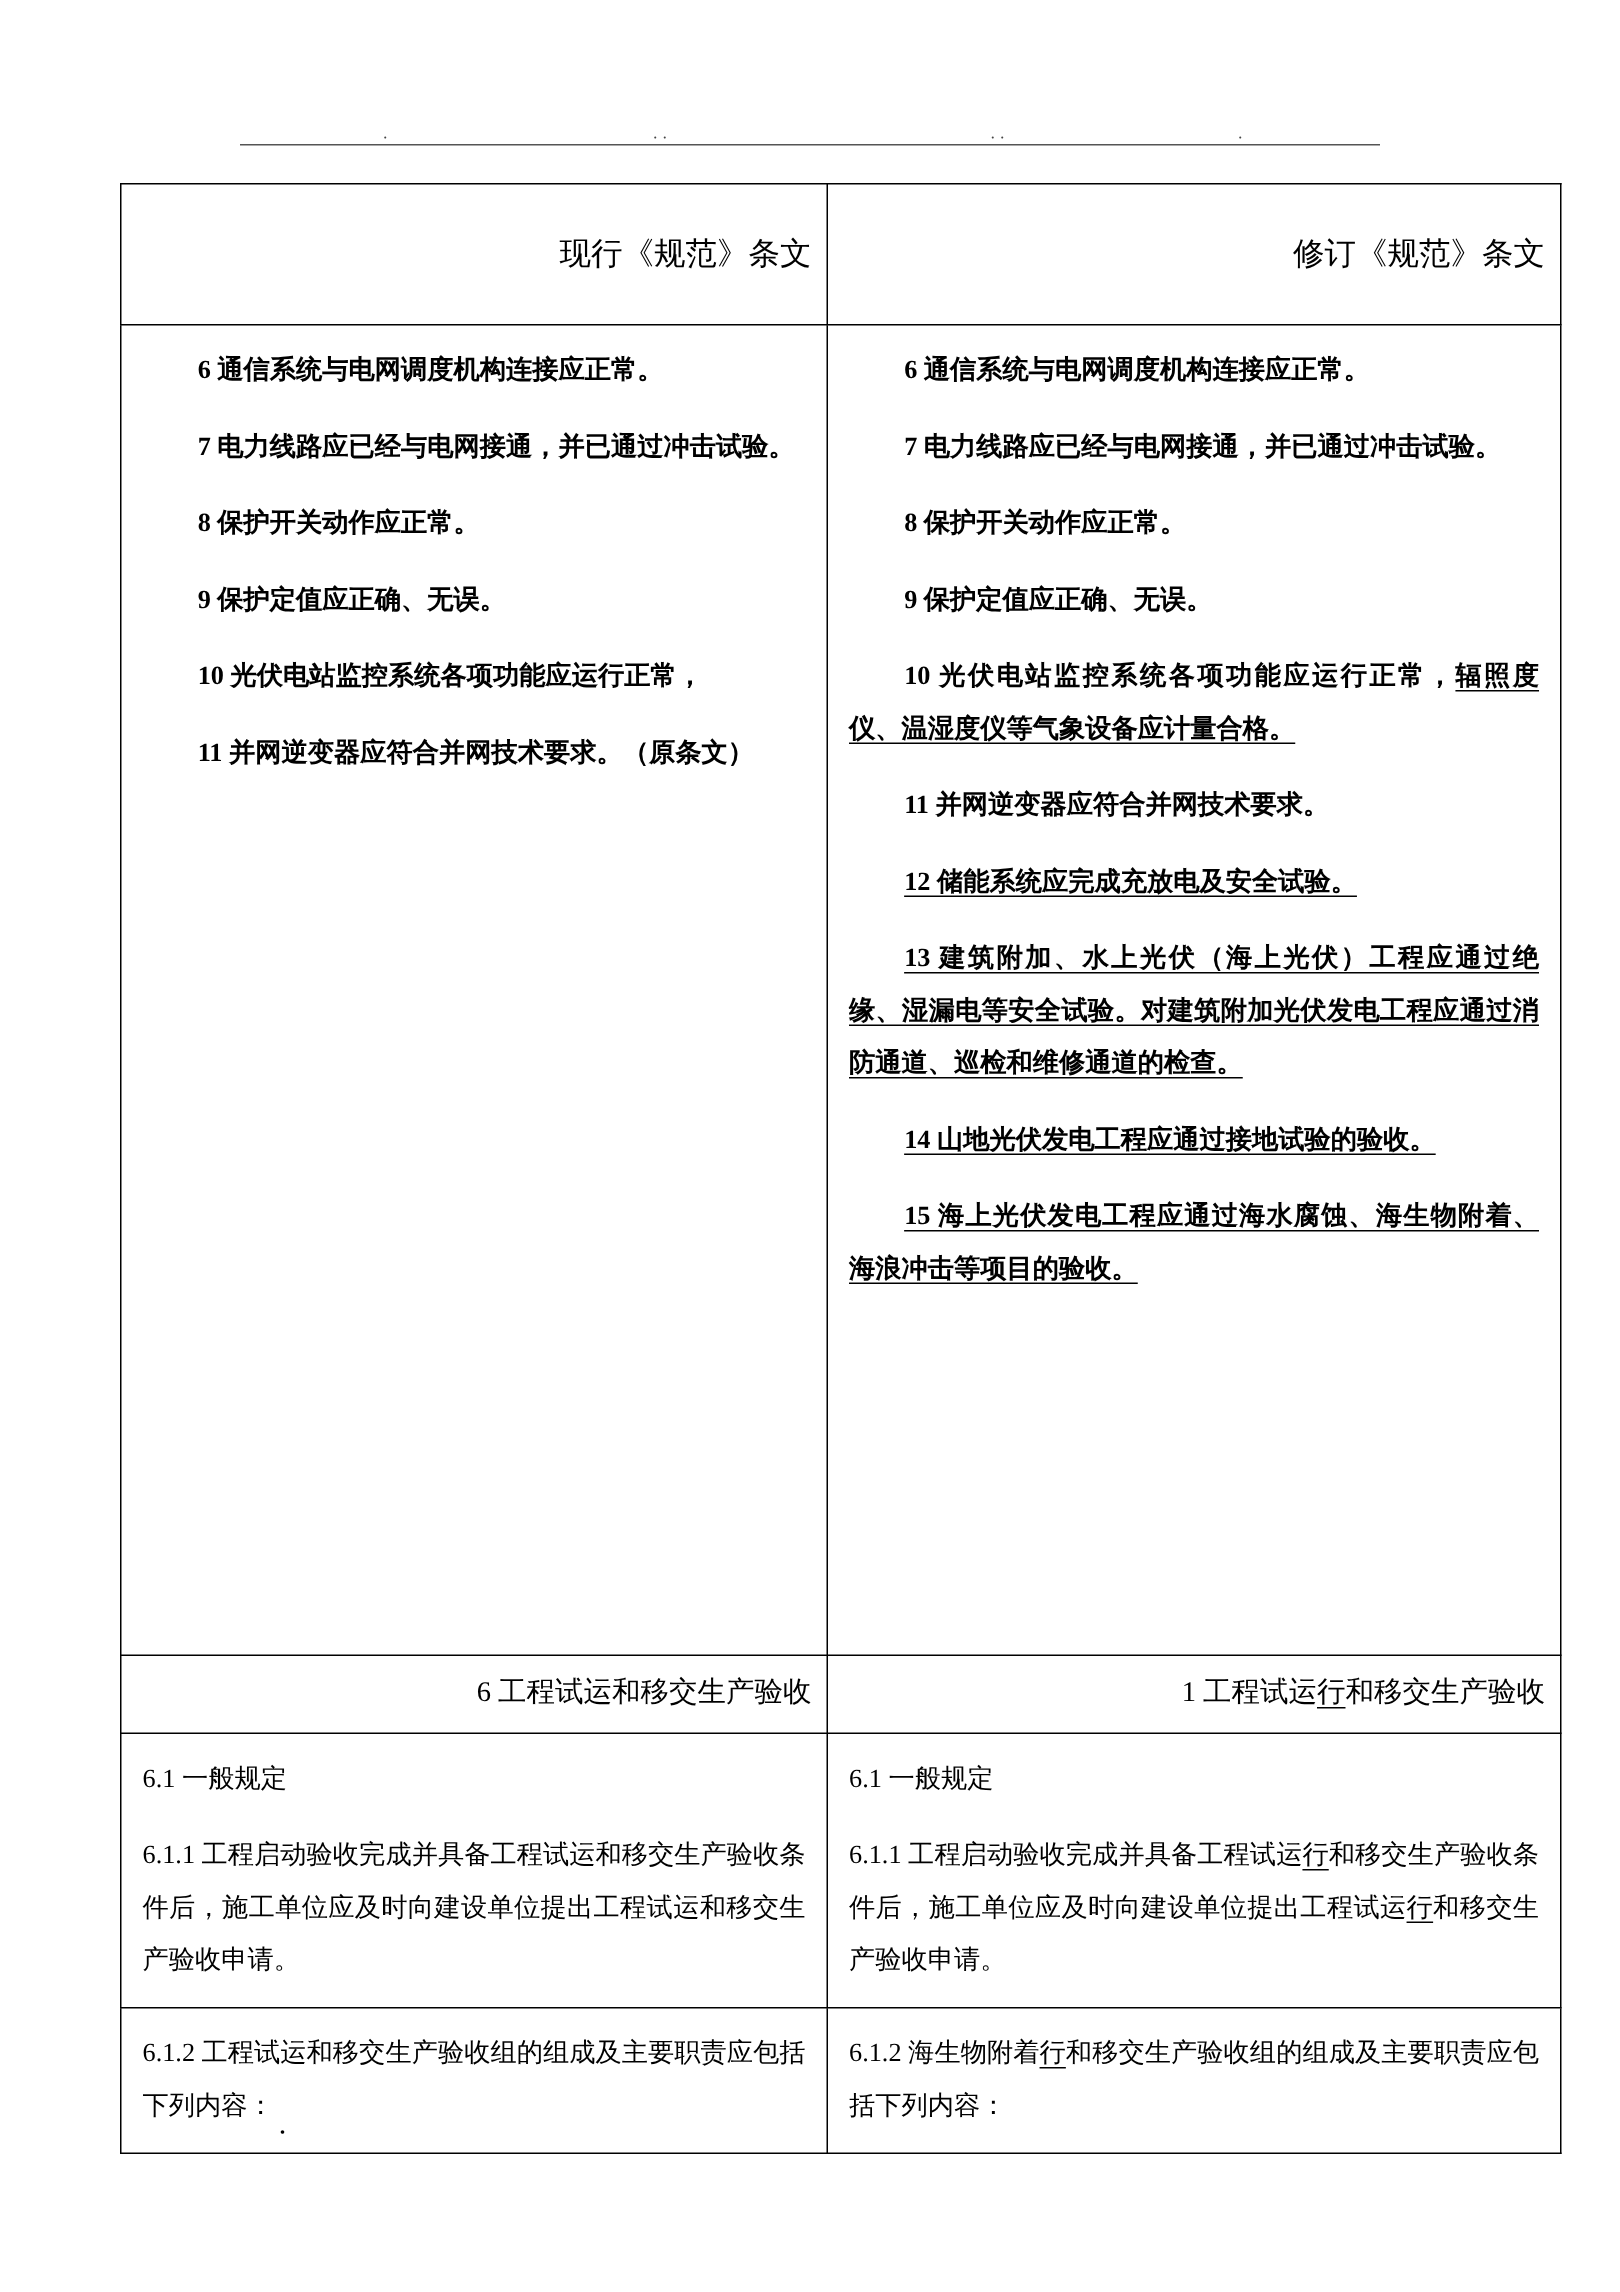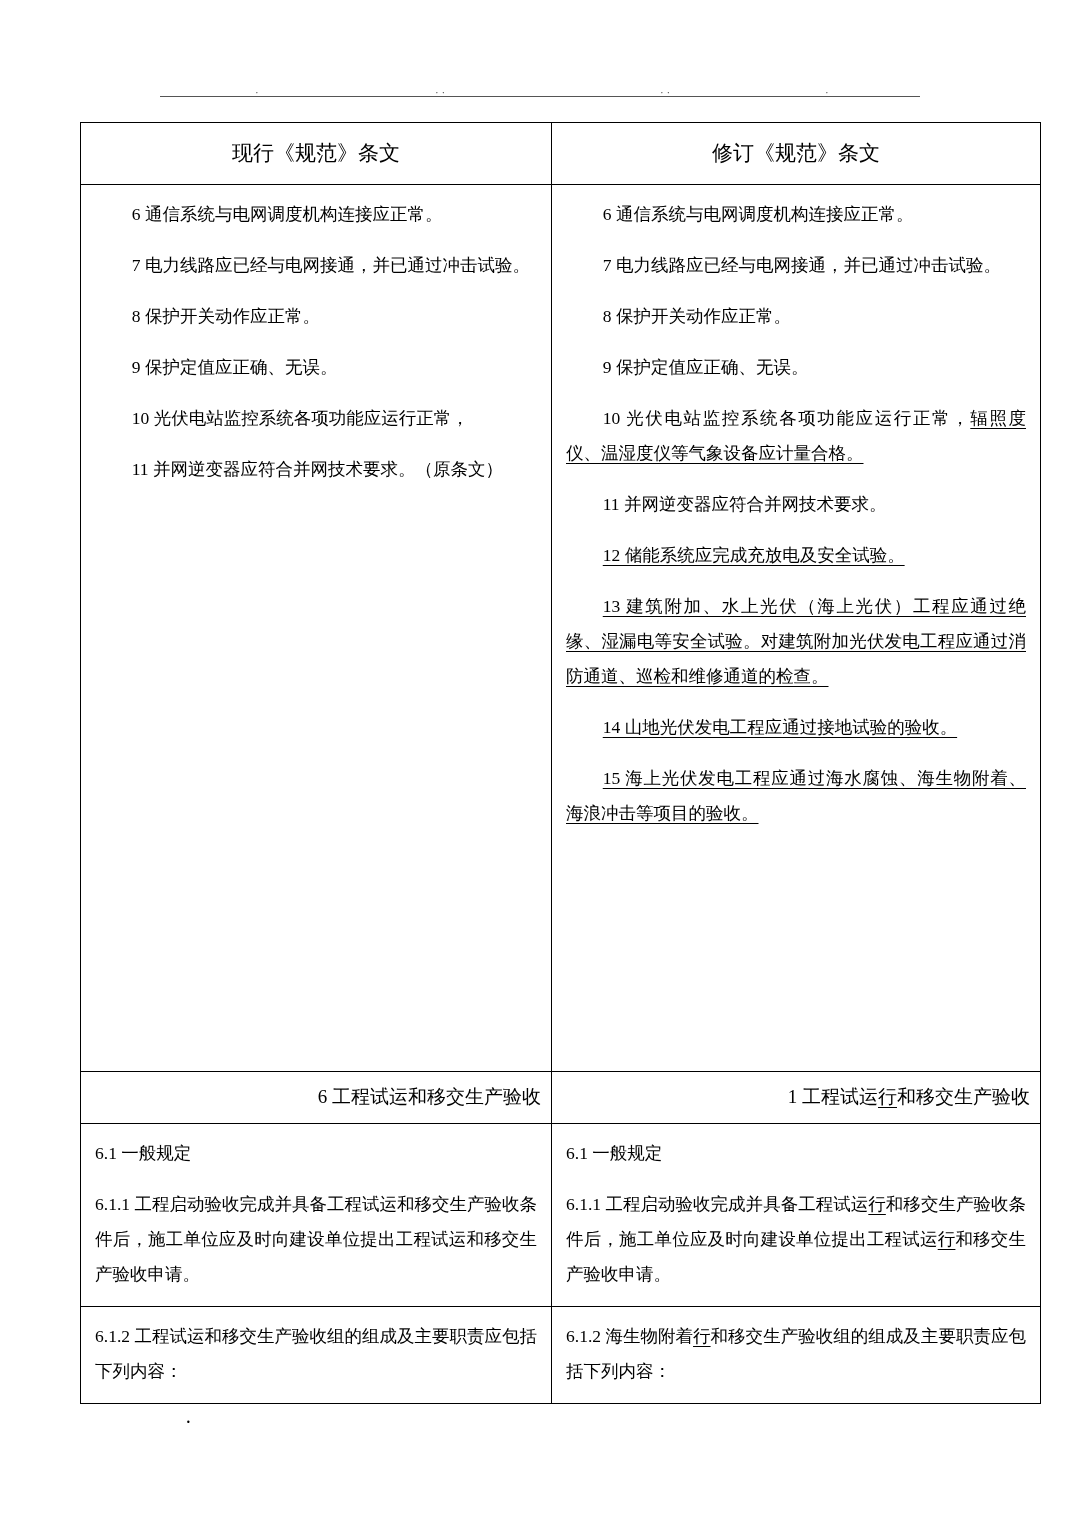--- a/index.html
+++ b/index.html
@@ -53,24 +53,24 @@
   .doc-table td {
     border: 1px solid #000;
     vertical-align: top;
     padding: 12px 14px 14px 14px;
     font-size: 17.5px;
     line-height: 2.0;
   }
   .doc-table td.col-left { width: 450px; }
   .doc-table td.col-right { width: 468px; }
   .doc-table tr.head td {
-    text-align: center;
+    text-align: right;
     vertical-align: middle;
     font-size: 21px;
-    padding: 16px 10px;
+    padding: 32px 10px;
     line-height: 1.4;
   }
   .doc-table tr.section td {
     text-align: right;
     vertical-align: middle;
     font-size: 19px;
     padding: 12px 10px;
     line-height: 1.4;
   }
   p.para {
@@ -82,21 +82,21 @@
   p.indent {
     text-indent: 2.1em;
   }
   p.hang {
     text-indent: 0;
   }
   .u {
     text-decoration: underline;
     text-underline-offset: 4px;
   }
-  .tall-cell { height: 860px; }
+  .tall-cell { height: 860px; font-weight: bold; }
   .bottom-dot {
     position: absolute;
     left: 185px;
     top: 1412px;
     font-size: 20px;
     line-height: 1;
     color: #000;
   }
 </style>
 </head>

